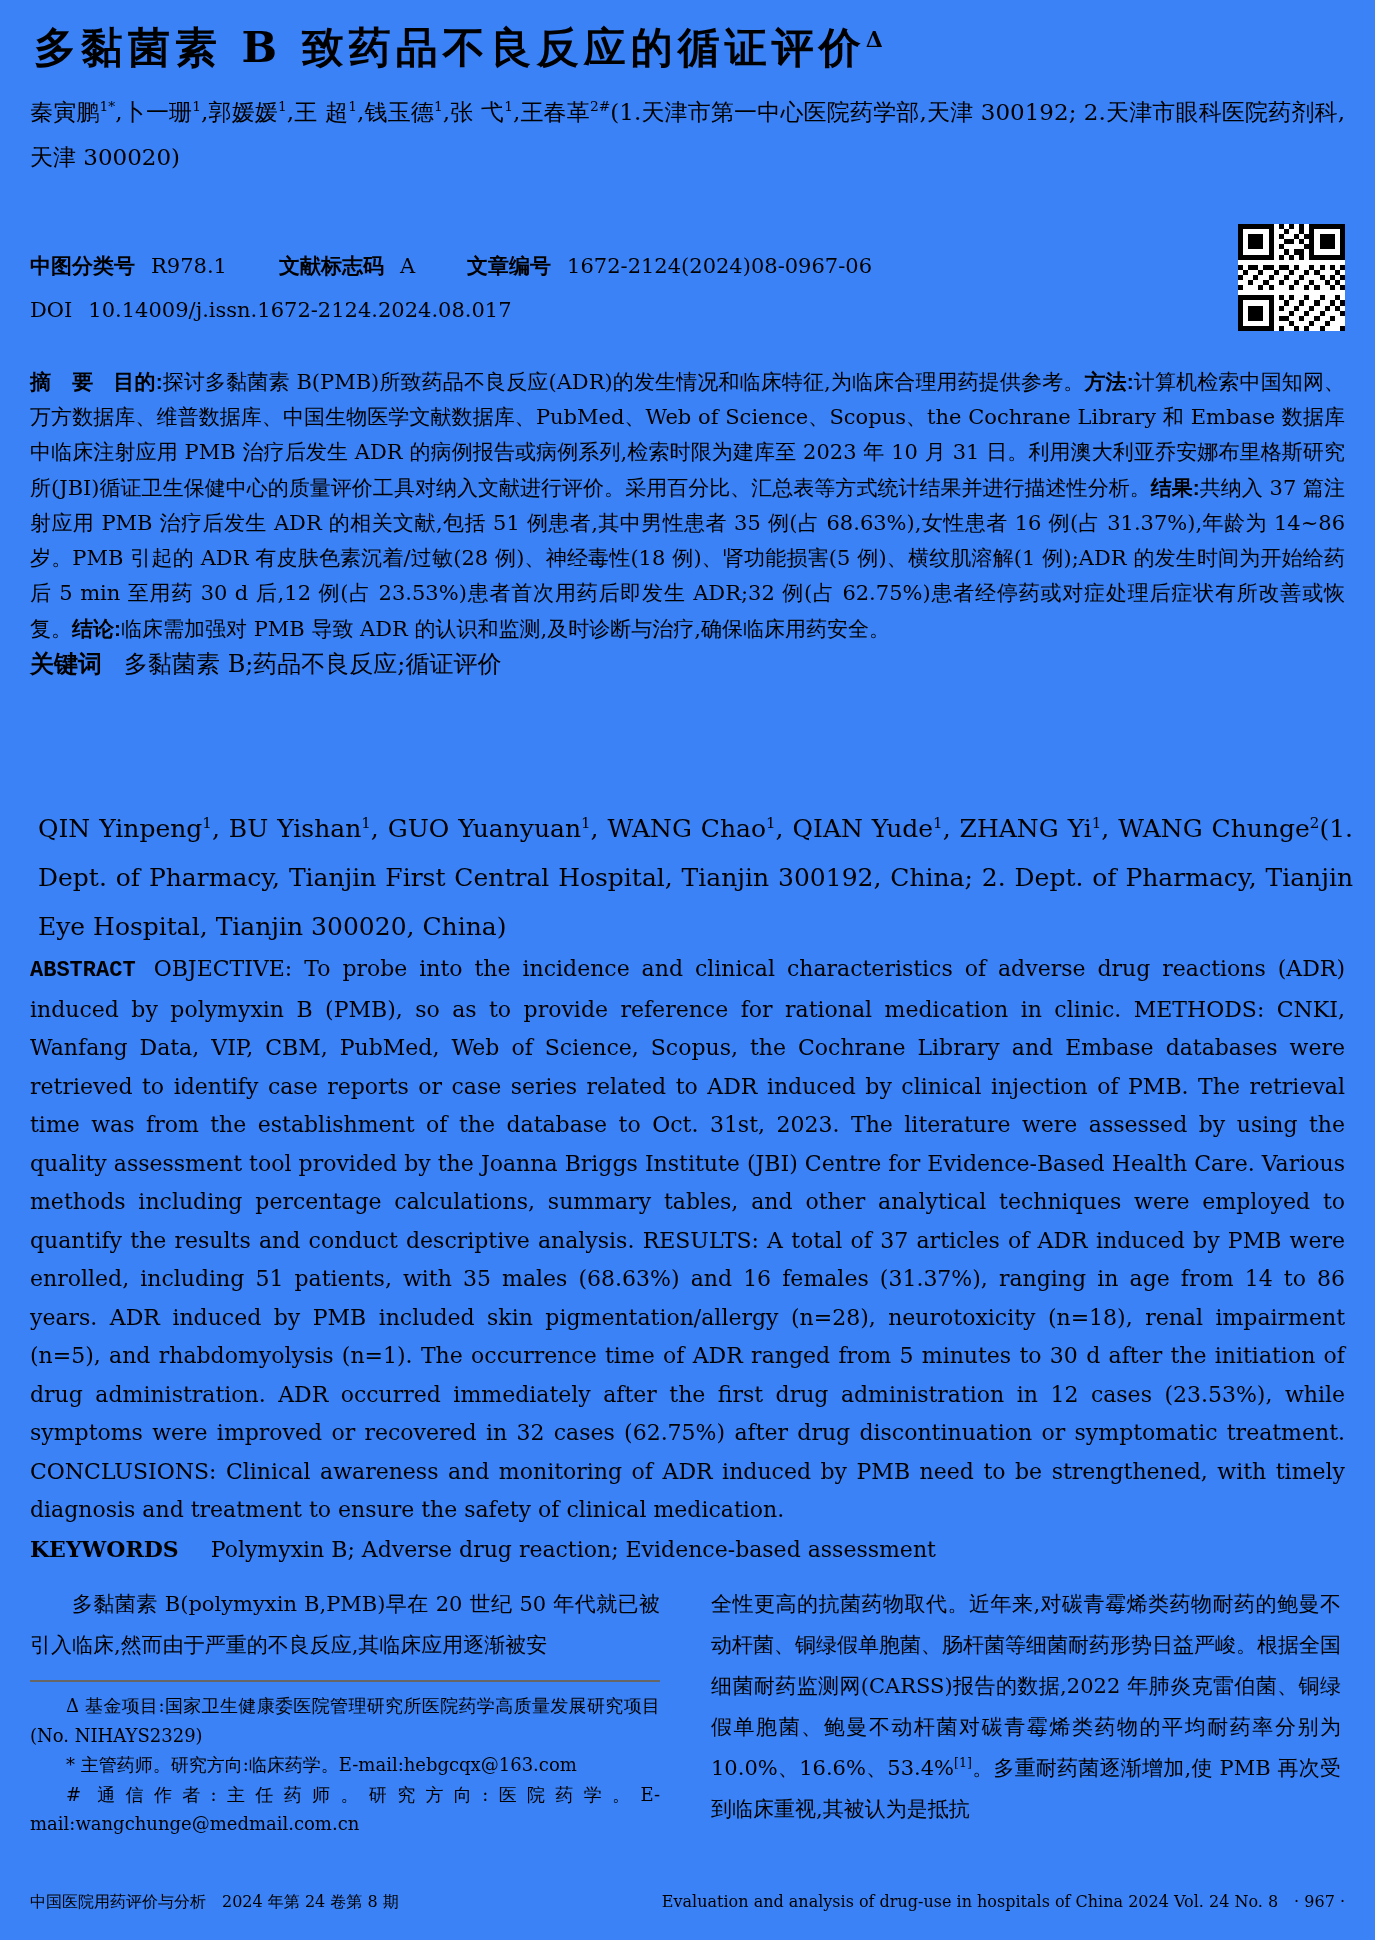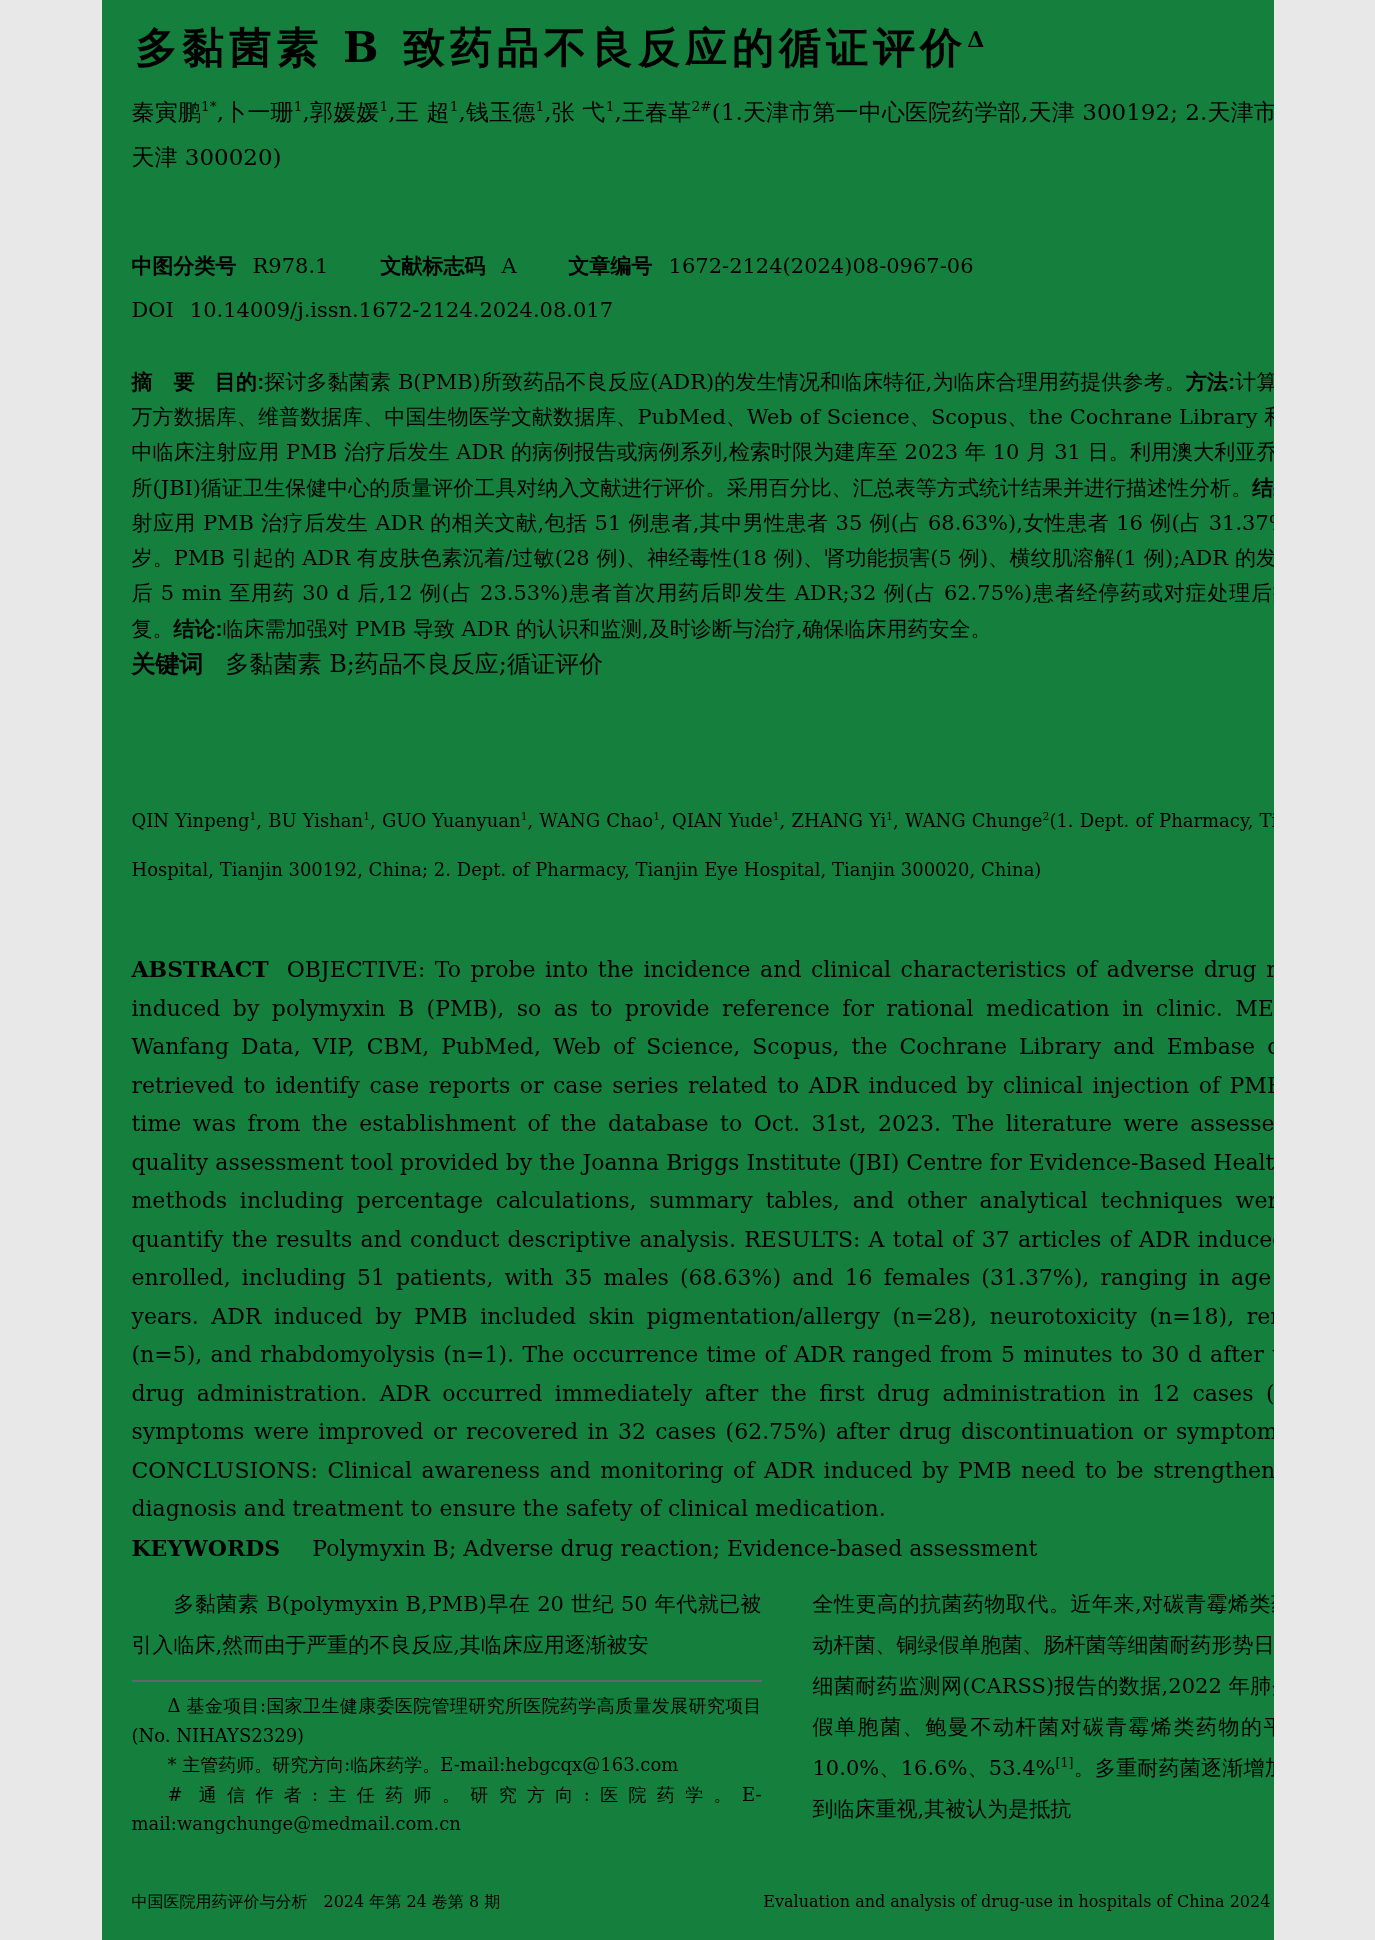--- a/index.html
+++ b/index.html
@@ -1,18 +1,18 @@
 <!DOCTYPE html>
 <html><head>
 <meta charset="utf-8">
 <style>
   html,body { margin:0; padding:0; background:#e8e8e8; }
   .page {
-    position:relative; width:1172px; height:1940px; margin:0 auto;
-    background:#15803d; color:#000;
+    position:relative; width:1375px; height:1940px; margin:0 auto;
+    background:#3b82f6; color:#000;
     font-family:"DejaVu Serif","Liberation Serif",serif;
     overflow:hidden;
   }
   sup { font-size:0.6em; line-height:0; vertical-align:super; }
 
   .hei { font-family:"Liberation Sans","DejaVu Sans",sans-serif; font-weight:700; }
   .run-b { font-family:"Liberation Sans","DejaVu Sans",sans-serif; font-weight:700; }
   .b-serif { font-weight:700; }
 
   .title-cn {
@@ -41,27 +41,27 @@
   .keywords-cn { margin:0; font-size:24px; line-height:34.5px; }
   .keywords-cn .kw-label { margin-right:22px; }
 
   .title-en {
     position:absolute; top:752px; left:30px; margin:0;
     font-size:27px; font-weight:700; white-space:nowrap;
   }
   .title-en sup { font-size:15px; }
 
   .authors-en {
-    position:absolute; top:796px; left:30px; width:1315px; margin:0;
-    font-size:18px; line-height:49px; text-align:justify;
+    position:absolute; top:796px; left:30px; width:1315px; margin:8px;
+    font-size:25px; line-height:49px; text-align:justify;
   }
 
   .en-abs-wrap { position:absolute; top:950px; left:30px; width:1315px; }
   .abstract-en { margin:0; font-size:22px; line-height:38.5px; text-align:justify; }
-  .abstract-en .abs-label { margin-right:18px; }
+  .abstract-en .abs-label { margin-right:18px;font-family:Liberation Mono, monospace; }
   .keywords-en { margin:0; font-size:22px; line-height:38.5px; }
   .keywords-en .kw-label { margin-right:32px; }
 
   .columns { position:absolute; top:1584px; left:30px; width:1315px; display:flex; gap:51px; }
   .col { width:630px; }
   .body-para { margin:0; font-size:21px; line-height:41px; text-align:justify; }
   .indent { text-indent:2em; }
 
   .footnote-rule { border:none; border-top:2px solid #666; margin:14px 0 9px 0; }
   .fn { margin:0; font-size:18px; line-height:29.5px; text-align:justify; text-indent:2em; }

